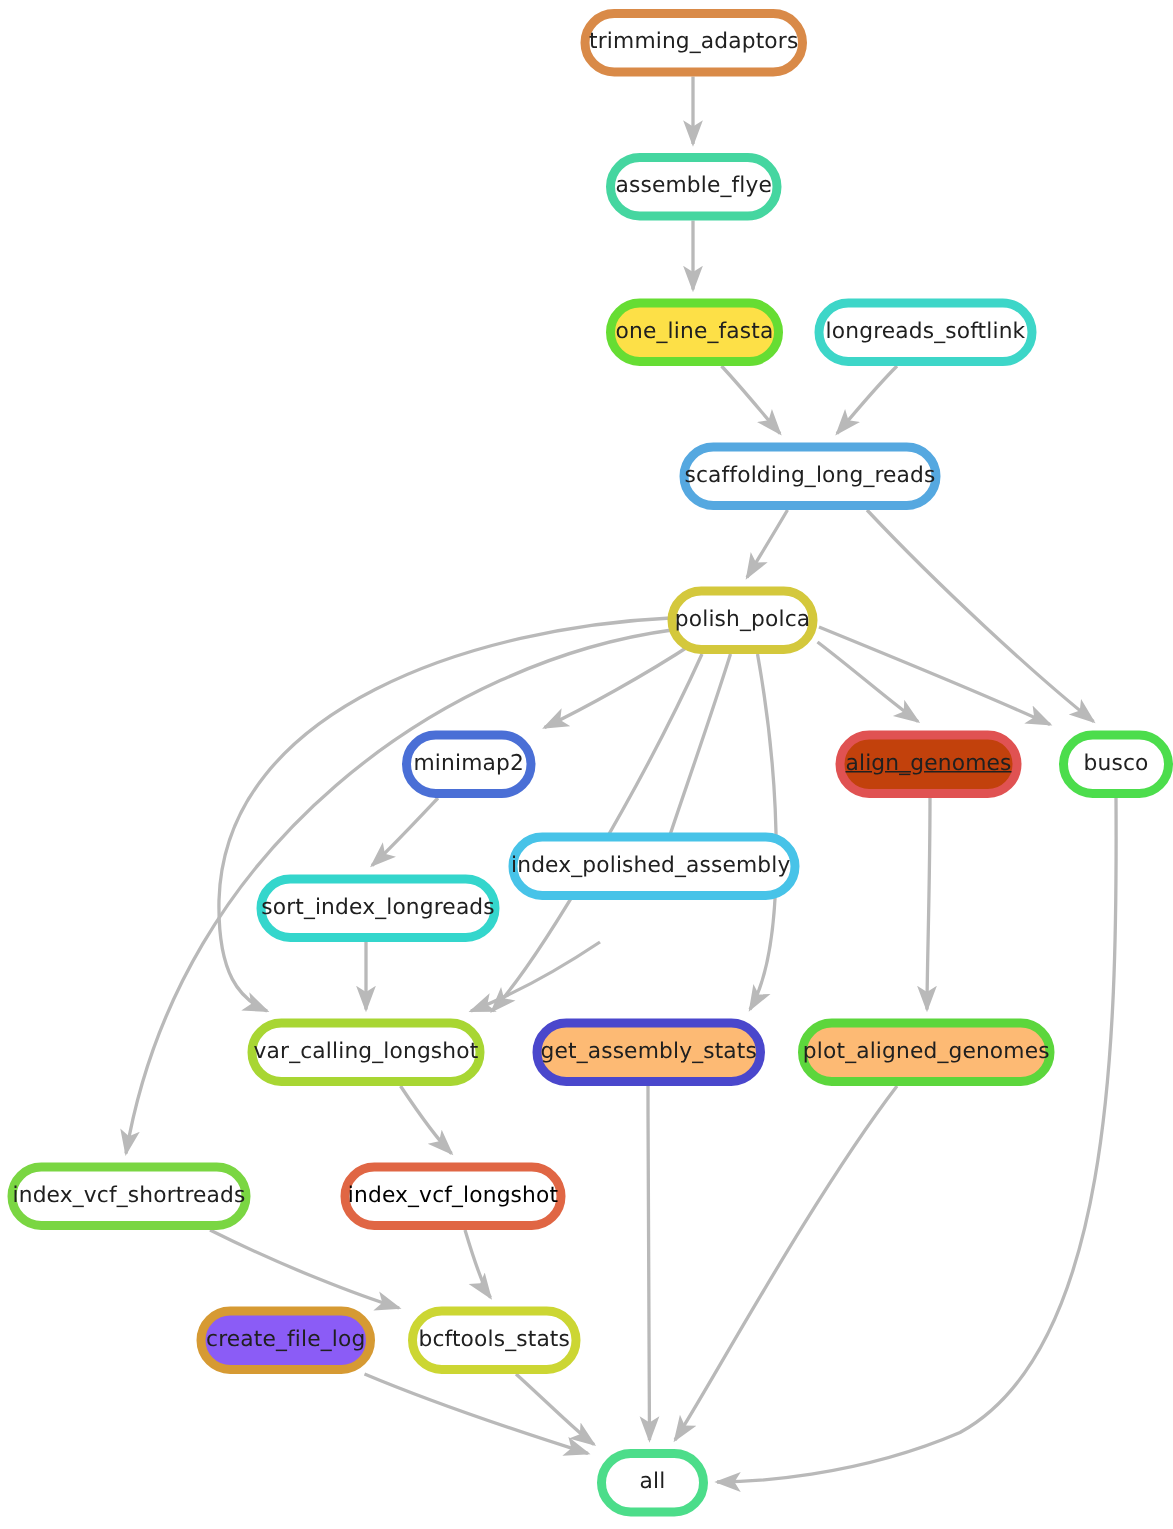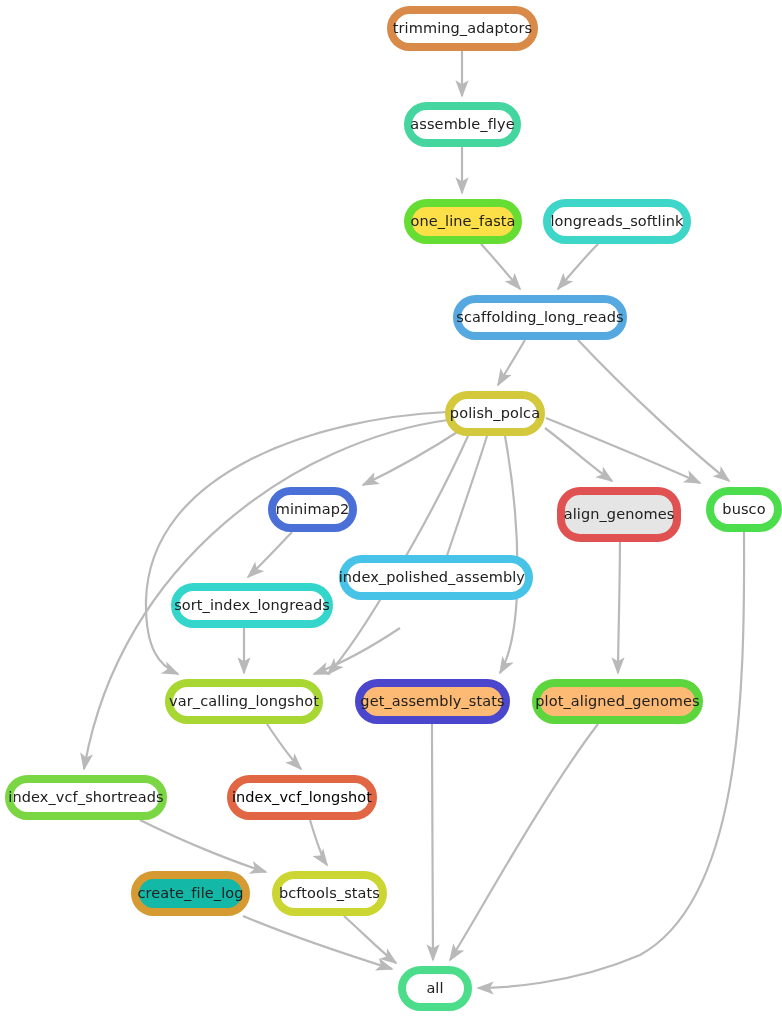--- a/index.html
+++ b/index.html
@@ -20,21 +20,21 @@
   #edge-layer {
     position: absolute;
     left: 0;
     top: 0;
     width: 782px;
     height: 1019px;
   }
   .dag-node {
     position: absolute;
     box-sizing: border-box;
-    border: 8px solid #a21caf;
+    border: 6px solid #a21caf;
     border-radius: 23px;
     background: #ffffff;
     display: flex;
     align-items: center;
     justify-content: center;
     color: #202020;
     font-size: 14.5px;
     letter-spacing: 0.1px;
     white-space: nowrap;
     z-index: 2;
@@ -99,21 +99,21 @@
       </div>
       <div class="dag-node" style="left: 453px; top: 295px; width: 174px; height: 45px; border-color: rgb(85, 168, 224); background: rgb(255, 255, 255); color: rgb(32, 32, 32);">
         <span class="node-label">scaffolding_long_reads</span>
       </div>
       <div class="dag-node" style="left: 445px; top: 391px; width: 100px; height: 45px; border-color: rgb(212, 200, 60); background: rgb(255, 255, 255); color: rgb(32, 32, 32);">
         <span class="node-label">polish_polca</span>
       </div>
       <div class="dag-node" style="left: 268px; top: 487px; width: 89px; height: 45px; border-color: rgb(74, 111, 214); background: rgb(255, 255, 255); color: rgb(32, 32, 32);">
         <span class="node-label">minimap2</span>
       </div>
-      <div class="dag-node" style="left: 557px; top: 487px; width: 124px; height: 55px; border-color: rgb(224, 82, 82); background: #e5e5e5; color: rgb(32, 32, 32);">
+      <div class="dag-node" style="left: 557px; top: 487px; width: 124px; height: 45px; border-color: rgb(224, 82, 82); background: #c2410c; color: rgb(32, 32, 32); text-decoration: underline;">
         <span class="node-label">align_genomes</span>
       </div>
       <div class="dag-node" style="left: 706px; top: 487px; width: 76px; height: 45px; border-color: rgb(76, 221, 76); background: rgb(255, 255, 255); color: rgb(32, 32, 32);">
         <span class="node-label">busco</span>
       </div>
       <div class="dag-node" style="left: 155px; top: 583px; width: 162px; height: 45px; border-color: rgb(52, 214, 204); background: rgb(255, 255, 255); color: rgb(32, 32, 32); margin-left: 16px;">
         <span class="node-label">sort_index_longreads</span>
       </div>
       <div class="dag-node" style="left: 339px; top: 555px; width: 194px; height: 45px; border-color: rgb(71, 195, 232); background: rgb(255, 255, 255); color: rgb(32, 32, 32); justify-content: flex-end;">
         <span class="node-label">index_polished_assembly</span>
@@ -126,21 +126,21 @@
       </div>
       <div class="dag-node" style="left: 532px; top: 679px; width: 171px; height: 45px; border-color: rgb(92, 214, 60); background: #fdba74; color: rgb(32, 32, 32);">
         <span class="node-label">plot_aligned_genomes</span>
       </div>
       <div class="dag-node" style="left: 5px; top: 775px; width: 162px; height: 45px; border-color: rgb(122, 214, 66); background: rgb(255, 255, 255); color: rgb(32, 32, 32);">
         <span class="node-label">index_vcf_shortreads</span>
       </div>
       <div class="dag-node" style="left: 227px; top: 775px; width: 150px; height: 45px; border-color: rgb(224, 102, 68); background: rgb(255, 255, 255); color: #000000;">
         <span class="node-label">index_vcf_longshot</span>
       </div>
-      <div class="dag-node" style="left: 131px; top: 871px; width: 119px; height: 45px; border-color: rgb(214, 154, 51); background: #14b8a6; color: rgb(32, 32, 32);">
+      <div class="dag-node" style="left: 131px; top: 871px; width: 119px; height: 45px; border-color: rgb(214, 154, 51); background: #8b5cf6; color: rgb(32, 32, 32);">
         <span class="node-label">create_file_log</span>
       </div>
       <div class="dag-node" style="left: 272px; top: 871px; width: 115px; height: 45px; border-color: rgb(204, 214, 51); background: rgb(255, 255, 255); color: rgb(32, 32, 32);">
         <span class="node-label">bcftools_stats</span>
       </div>
       <div class="dag-node" style="left: 398px; top: 966px; width: 74px; height: 45px; border-color: rgb(76, 221, 138); background: rgb(255, 255, 255); color: rgb(32, 32, 32);">
         <span class="node-label">all</span>
       </div>
     </div>
 </div>

